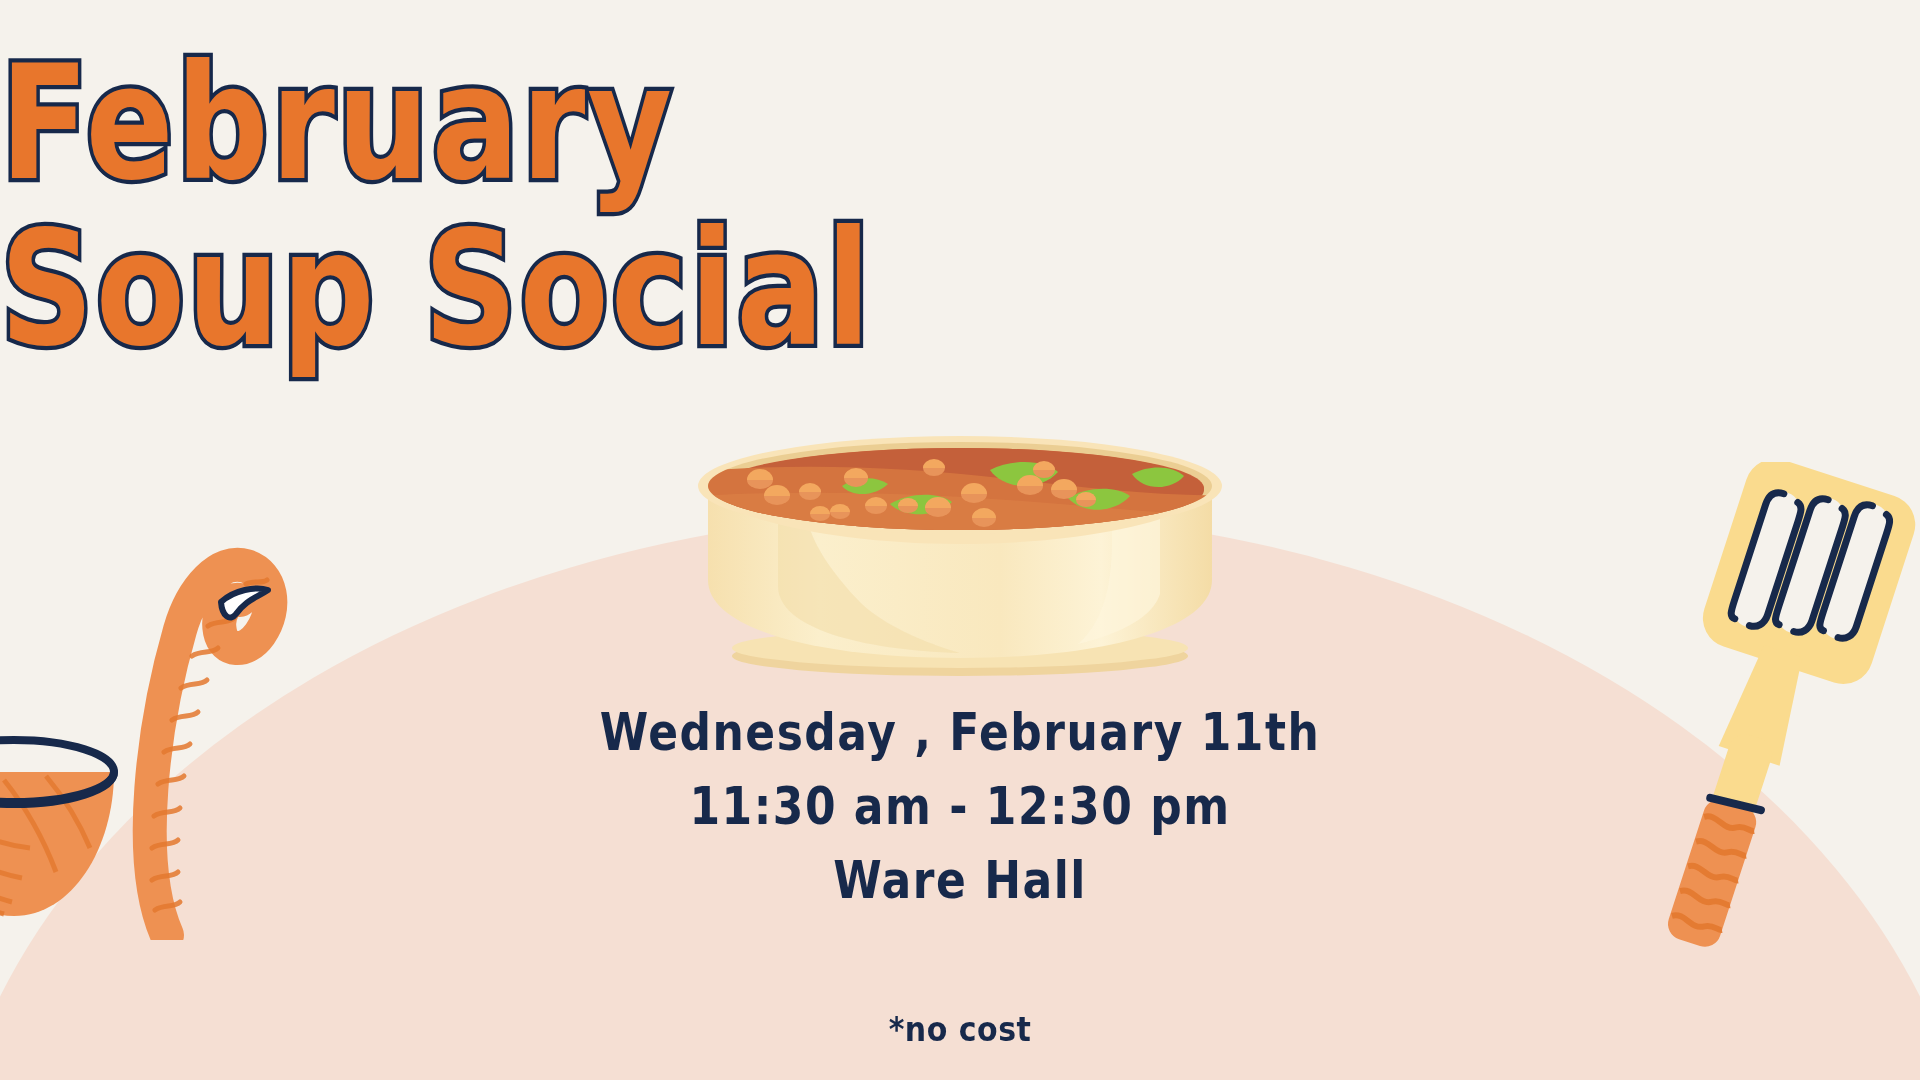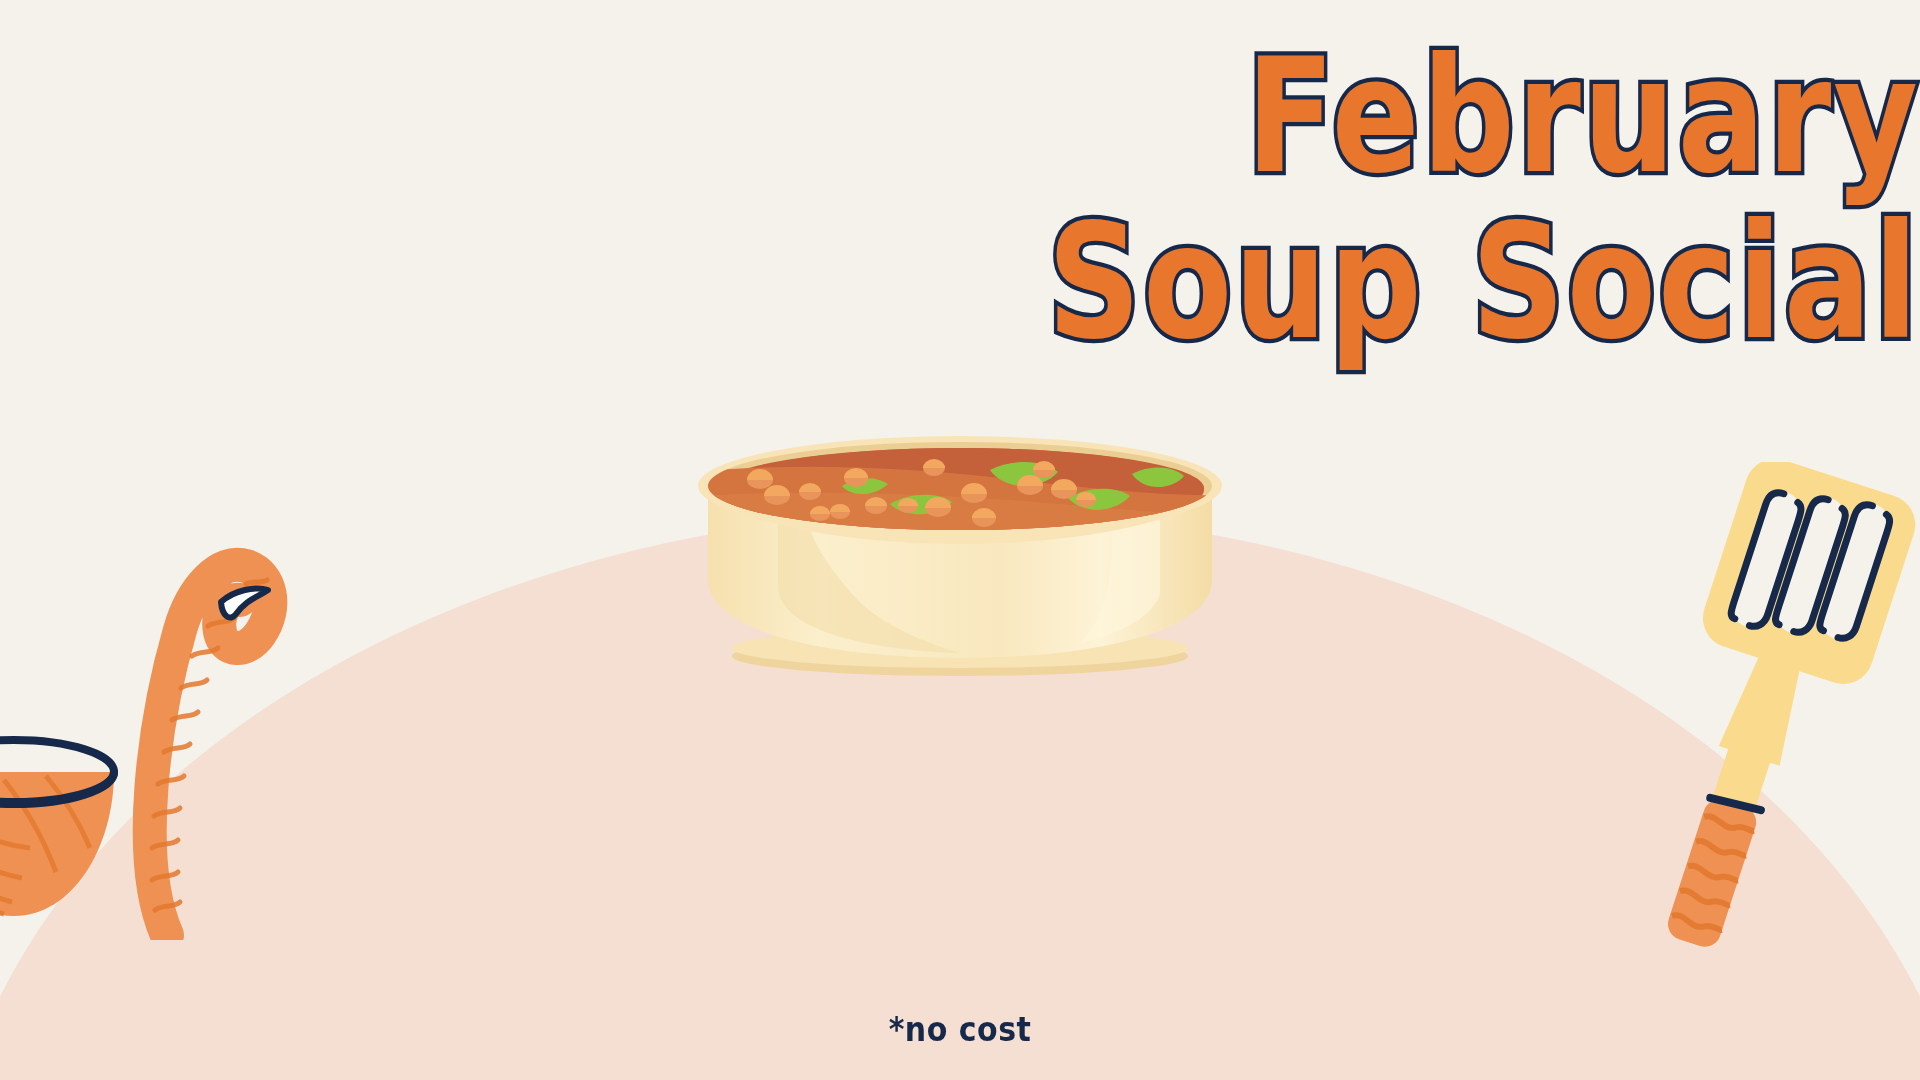--- a/index.html
+++ b/index.html
@@ -24,22 +24,22 @@
     width: 2040px;
     height: 1180px;
     background: #F5DFD3;
     border-radius: 50% 50% 0 0 / 62% 62% 0 0;
   }
   
   .headline {
     position: absolute;
     left: 0;
     right: 0;
-    top: 37px;
-    text-align: right;
+    top: 44px;
+    text-align: left;
     line-height: 1.0;
     pointer-events: none;
   }
   .headline .line {
     display: block;
     font-family: "DejaVu Sans", sans-serif;
     font-weight: bold;
     font-size: 130px;
     letter-spacing: 2px;
     color: #E8762C;
@@ -262,20 +262,25 @@
               <path d="M 150 80 A 10 8 0 0 1 170 80 Z"></path>
             </g>
         </g>
       </g>
 
       <path d="M 48 52 C 48 80 160 100 300 100 C 440 100 552 80 552 52
                C 552 78 444 110 300 110 C 156 110 48 78 48 52 Z" fill="#F9E4B8"></path>
     </svg>
   </div>
 
+  <div class="details">
+    <span class="dline">Wednesday , February 11th</span>
+    <span class="dline">11:30 am - 12:30 pm</span>
+    <span class="dline">Ware Hall</span>
+  </div>
 
   <div class="footnote">*no cost</div>
 
   <div class="ladle">
     <svg viewBox="0 0 330 460" width="330" height="460">
 
       <path d="M 183 455 C 150 380 170 240 196 150
                C 208 108 236 78 262 86
                C 288 94 294 128 276 154
                C 262 174 240 172 236 152

